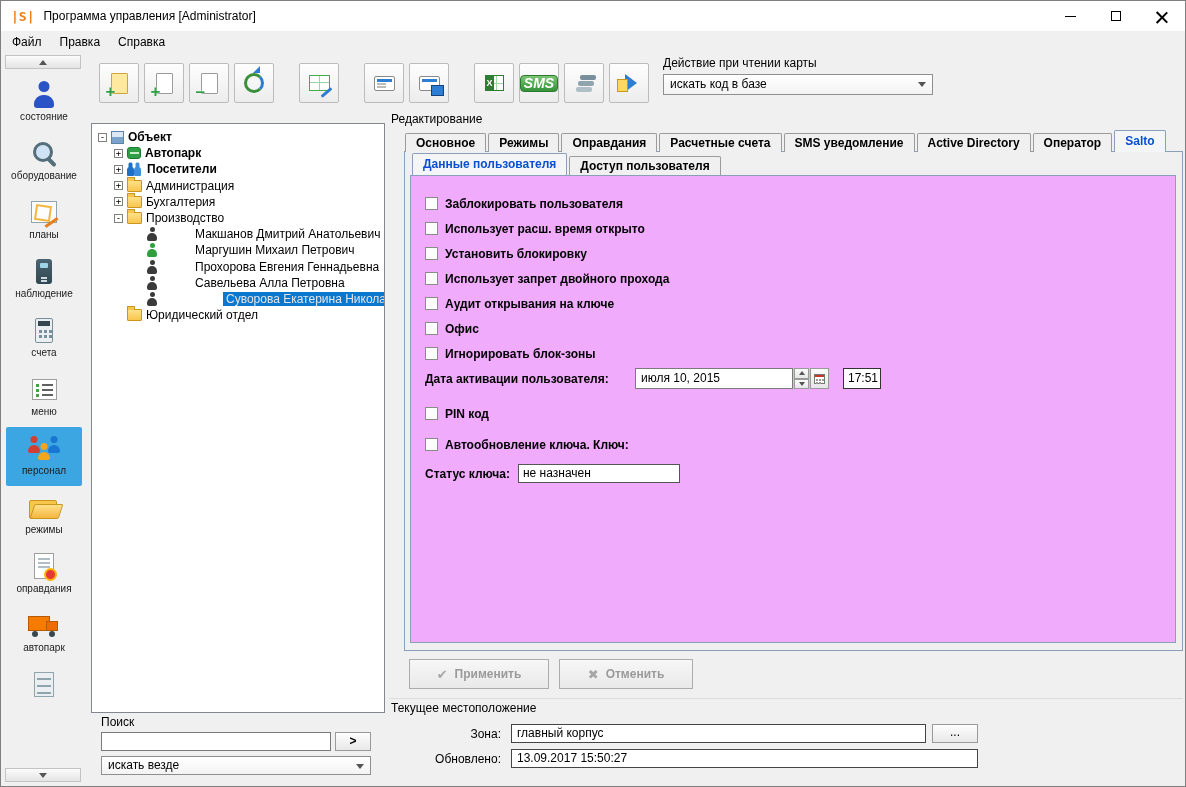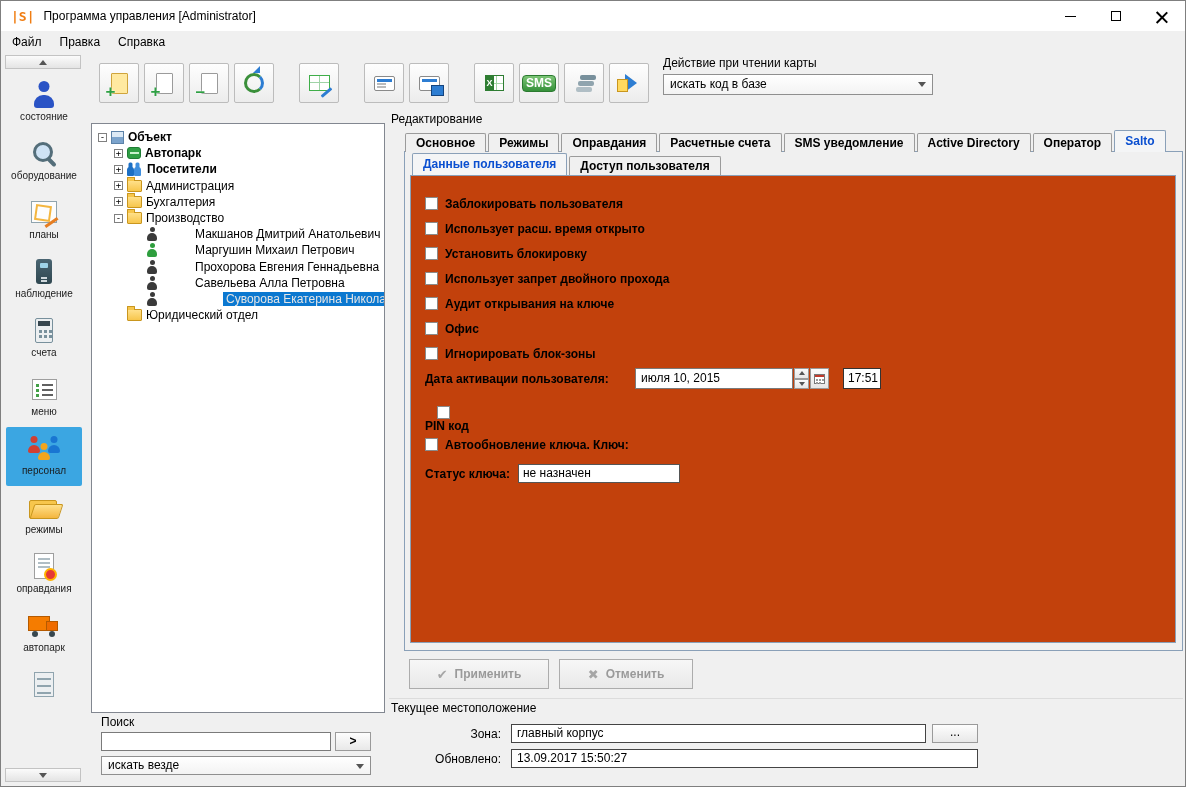--- a/index.html
+++ b/index.html
@@ -48,21 +48,21 @@
   .i-card { width: 21px; height: 15px; background: #fff; border: 1px solid #8a8a8a; border-radius: 2px; position: relative; }
   .i-card::before { content: ""; position: absolute; top: 2px; left: 2px; right: 2px; height: 3px; background: #2d7dd2; }
   .i-card::after { content: ""; position: absolute; bottom: 2px; left: 2px; width: 9px; height: 2px; background: #bbb; box-shadow: 0 -3px 0 #bbb; }
   .i-cardkey { width: 21px; height: 15px; background: #fff; border: 1px solid #8a8a8a; border-radius: 2px; position: relative; }
   .i-cardkey::before { content: ""; position: absolute; top: 2px; left: 2px; right: 2px; height: 3px; background: #2d7dd2; }
   .i-cardkey::after { content: ""; position: absolute; right: -5px; bottom: -6px; width: 11px; height: 9px; background: #2d7dd2; border: 1px solid #14447e; }
   .i-excel { width: 19px; height: 16px; background: #fff; border: 1px solid #2e7d32; position: relative;
     background-image: linear-gradient(to right, transparent 0 10px, #a5d6a7 10px 11px, transparent 11px),
                       linear-gradient(to bottom, transparent 0 7px, #a5d6a7 7px 8px, transparent 8px); }
   .i-excel::after { content: "X"; position: absolute; left: 0; top: 0; width: 8px; height: 100%; background: #2e7d32; color: #fff; font-size: 9px; font-weight: bold; text-align: center; line-height: 14px; }
-  .i-sms { min-width: 25px; height: 17px; border-radius: 4px; background: linear-gradient(#7cc576, #35913a); color: #fff; font-size: 12px; font-weight: bold; display: flex; align-items: center; justify-content: center; padding: 0 3px; border: 1px solid #2b7a30; }
+  .i-sms { min-width: 25px; height: 17px; border-radius: 4px; background: linear-gradient(#7cc576, #35913a); color: #fff; font-size: 14px; font-weight: bold; display: flex; align-items: center; justify-content: center; padding: 0 3px; border: 1px solid #2b7a30; font-style: italic; }
   .i-books { width: 16px; height: 5px; background: #b0bec5; border-radius: 2px; box-shadow: 2px -6px 0 #90a4ae, 4px -12px 0 #78909c; margin-top: 12px; }
   .i-transfer { position: relative; width: 26px; height: 20px; }
   .i-transfer::before { content: ""; position: absolute; left: 9px; top: 1px; border: 9px solid transparent; border-left: 12px solid #2d7dd2; }
   .i-transfer::after { content: ""; position: absolute; left: 1px; bottom: 1px; width: 9px; height: 11px; background: #ffd95e; border: 1px solid #c9961e; }
 
   .card-action { position: absolute; left: 576px; top: 3px; width: 270px; }
   .card-action-label { font-size: 12px; margin-bottom: 4px; }
   .combo { position: relative; height: 21px; line-height: 19px; background: linear-gradient(#ffffff, #f3f3f3); border: 1px solid #8f8f8f; padding: 0 22px 0 6px; white-space: nowrap; overflow: hidden; }
   .combo .combo-arrow { position: absolute; right: 6px; top: 7px; }
   .tri-down { width: 0; height: 0; border-left: 4px solid transparent; border-right: 4px solid transparent; border-top: 5px solid #555; }
@@ -154,37 +154,37 @@
   .search-go { width: 36px; height: 19px; margin-left: 4px; border: 1px solid #9a9a9a; background: linear-gradient(#fdfdfd, #e8e8e8); text-align: center; line-height: 17px; font-weight: bold; }
   .search-combo { margin: 5px 0 0 10px; width: 270px; height: 19px; line-height: 17px; }
 
   
   .editor-title { position: absolute; left: 390px; top: 111px; }
   .tabs { position: absolute; left: 404px; top: 129px; display: flex; align-items: flex-end; height: 22px; z-index: 2; }
   .tab { height: 19px; line-height: 18px; padding: 0 10px; border: 1px solid #9b9b9b; border-bottom: none; background: #f0f0f0; font-weight: bold; margin-right: 2px; border-radius: 2px 2px 0 0; }
   .tab.active { height: 22px; line-height: 21px; background: #f4f5f6; color: #0a4fd0; border-color: #8aa0b8; }
   .tabbox { position: absolute; left: 403px; top: 150px; width: 779px; height: 500px; border: 1px solid #8aa0b8; background: #f0f0f0; }
   .subtabs { position: absolute; left: 7px; top: 2px; display: flex; align-items: flex-end; height: 21px; z-index: 2; }
-  .innerbox { position: absolute; left: 5px; top: 23px; right: 6px; bottom: 7px; border: 1px solid #8aa0b8; background: #c2410c; }
+  .innerbox { position: absolute; left: 5px; top: 23px; right: 6px; bottom: 7px; border: 1px solid #8aa0b8; background: #f0abfc; }
   .cbrow { position: absolute; left: 14px; display: flex; align-items: center; height: 15px; }
   .cb { width: 13px; height: 13px; border: 1px solid #8a8a8a; background: #fff; margin-right: 7px; flex: 0 0 13px; }
   .cblabel { font-weight: bold; white-space: nowrap; }
   .daterow { position: absolute; left: 14px; top: 192px; display: flex; align-items: center; }
   .daterow .rowlabel { font-weight: bold; width: 210px; }
   .datefield { width: 158px; height: 21px; line-height: 19px; background: #fff; border: 1px solid #7a7a7a; padding-left: 5px; }
   .spin { width: 15px; height: 21px; display: flex; flex-direction: column; margin-left: 1px; }
   .spin > div { flex: 1; border: 1px solid #9a9a9a; background: linear-gradient(#fbfbfb, #e6e6e6); display: flex; align-items: center; justify-content: center; }
   .spin .tri-up { border-left-width: 3px; border-right-width: 3px; border-bottom-width: 4px; }
   .spin .tri-down { border-left-width: 3px; border-right-width: 3px; border-top-width: 4px; }
   .calbtn { width: 19px; height: 21px; margin-left: 1px; border: 1px solid #9a9a9a; background: linear-gradient(#fbfbfb, #e6e6e6); display: flex; align-items: center; justify-content: center; }
   .cal-glyph { width: 11px; height: 10px; background: #fff; border: 1px solid #777; position: relative; }
   .cal-glyph::before { content: ""; position: absolute; top: 0; left: 0; right: 0; height: 2px; background: #c0392b; }
   .cal-glyph::after { content: ""; position: absolute; left: 1px; top: 4px; width: 2px; height: 2px; background: #999; box-shadow: 3px 0 0 #999, 6px 0 0 #999, 0 3px 0 #999, 3px 3px 0 #999; }
   .timefield { width: 38px; height: 21px; line-height: 19px; background: #fff; border: 1px solid #333; margin-left: 14px; padding-left: 4px; }
-  .pinrow { top: 230px; flex-direction: column; }
+  .pinrow { top: 230px; }
   .autorow { top: 261px; }
   .statusrow { position: absolute; left: 14px; top: 288px; display: flex; align-items: center; }
   .statusrow .rowlabel { font-weight: bold; margin-right: 8px; }
   .statusfield { width: 162px; height: 19px; line-height: 17px; background: #fff; border: 1px solid #555; padding-left: 4px; }
 
   .btnrow { position: absolute; left: 408px; top: 658px; display: flex; }
   .btn { height: 30px; border: 1px solid #acacac; background: linear-gradient(#f7f7f7, #e9e9e9); color: #9a9a9a; font-weight: bold; display: flex; align-items: center; justify-content: center; gap: 7px; }
   .btn-apply { width: 140px; }
   .btn-cancel { width: 134px; margin-left: 10px; }
   .btn-ico { font-family: "DejaVu Sans", sans-serif; color: #a6a6a6; font-size: 13px; line-height: 1; }

